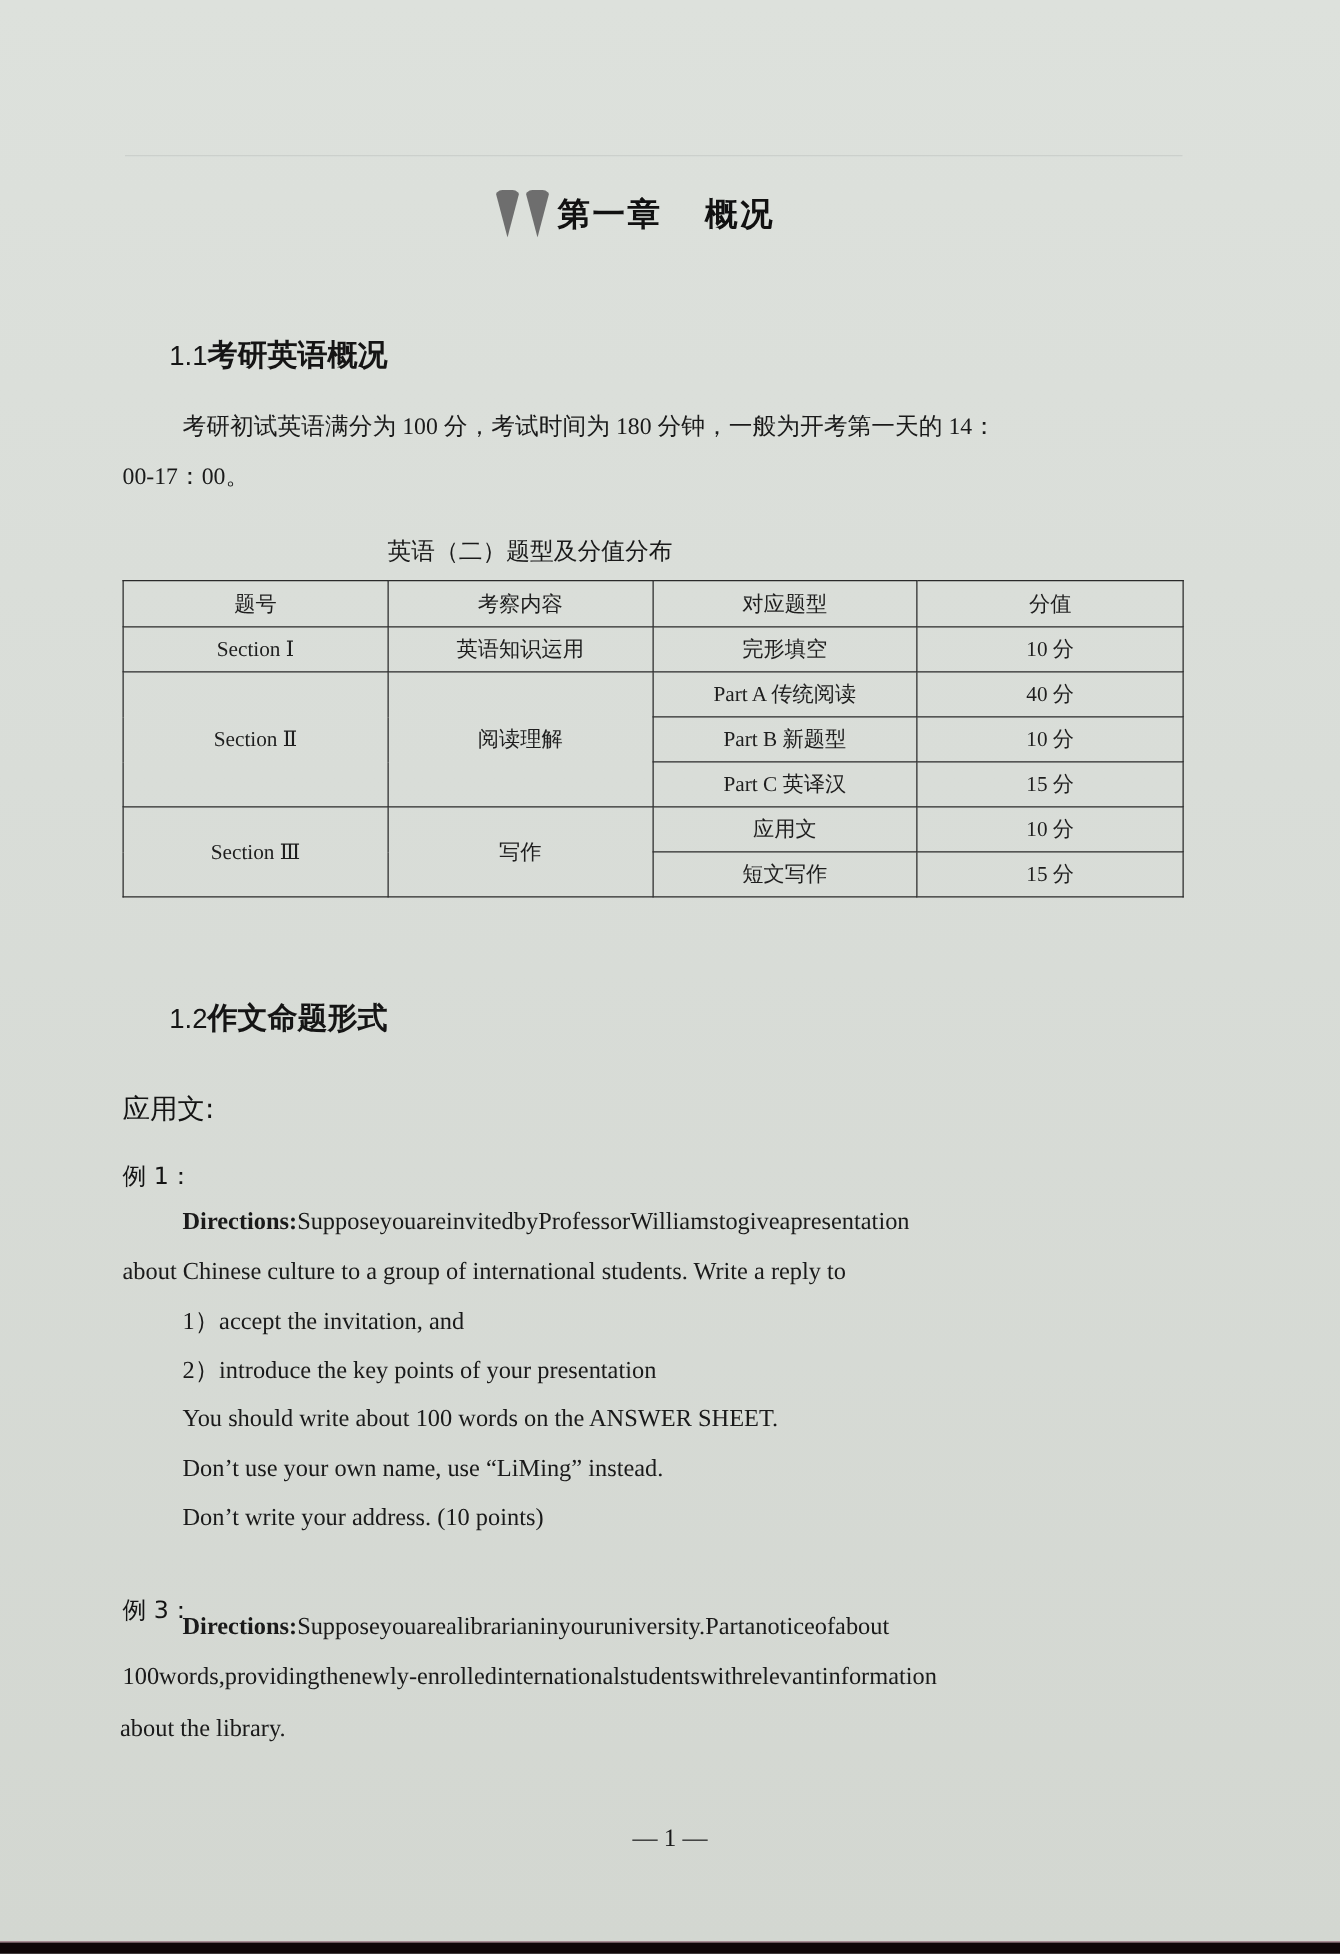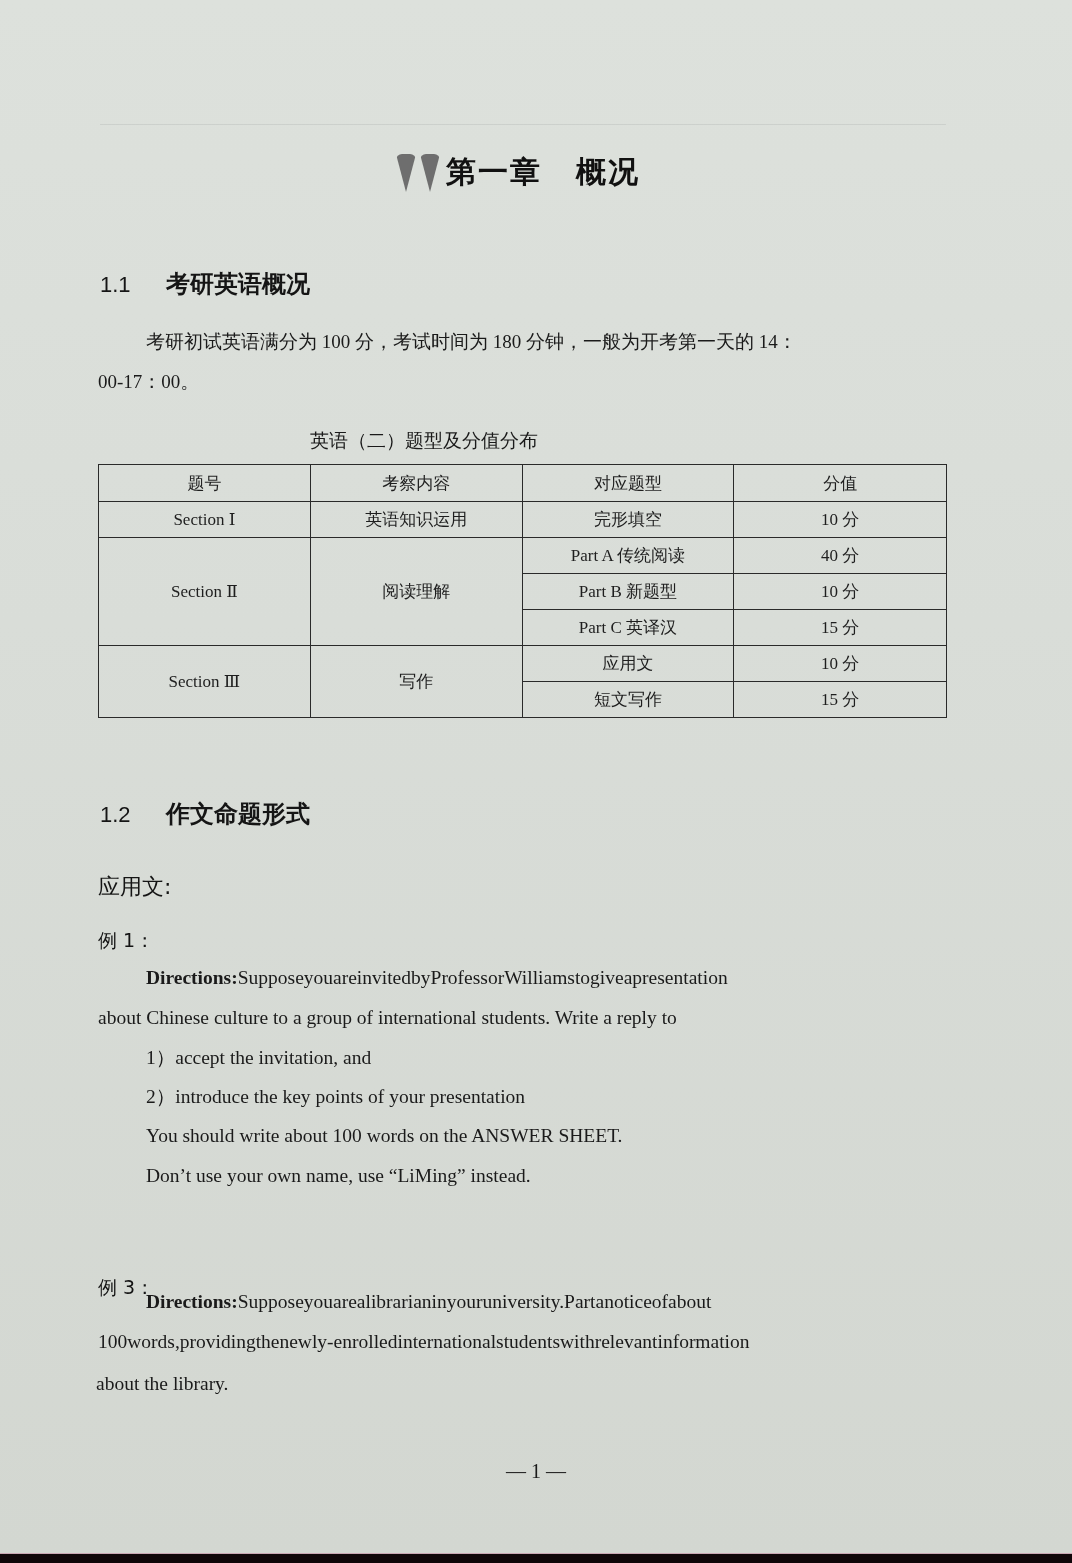--- a/index.html
+++ b/index.html
@@ -42,21 +42,21 @@
     }
 
     .chapter-title {
       position: absolute;
       left: 396px;
       top: 152px;
       display: flex;
       align-items: center;
       font-family: "DejaVu Serif", serif;
       font-weight: bold;
-      font-size: 30px;
+      font-size: 26px;
       letter-spacing: 2px;
       color: #111;
     }
     .chapter-marks {
       display: flex;
       gap: 4px;
       margin-right: 6px;
     }
     .chapter-mark {
       width: 0;
@@ -73,20 +73,21 @@
       left: 100px;
       display: flex;
       align-items: baseline;
       font-size: 24px;
       color: #151515;
     }
     .h2 .num {
       font-family: "Liberation Sans", sans-serif;
       font-size: 22px;
       width: 66px;
+      text-align: right;
     }
     .h2 .title {
       font-family: "DejaVu Serif", serif;
       font-weight: bold;
       font-size: 24px;
     }
 
     .para {
       position: absolute;
       left: 98px;
@@ -264,20 +265,21 @@
     <span>to</span>
     <span>give</span>
     <span>a</span>
     <span>presentation</span>
   </div>
   <div class="line" style="top:1006px; left:98px;">about Chinese culture to a group of international students. Write a reply to</div>
   <div class="line" style="top:1046px; left:146px;">1）accept the invitation, and</div>
   <div class="line" style="top:1085px; left:146px;">2）introduce the key points of your presentation</div>
   <div class="line" style="top:1124px; left:146px;">You should write about 100 words on the ANSWER SHEET.</div>
   <div class="line" style="top:1164px; left:146px;">Don’t use your own name, use “LiMing” instead.</div>
+  <div class="line" style="top:1203px; left:146px;">Don’t write your address. (10 points)</div>
 
   <div class="example-label" style="top:1256px;margin-top:19px;">例 3：</div>
 
   <div class="justify-line" style="top:1290px; left:146px; width:800px;">
     <span class="bold">Directions:</span>
     <span>Suppose</span>
     <span>you</span>
     <span>are</span>
     <span>a</span>
     <span>librarian</span>

